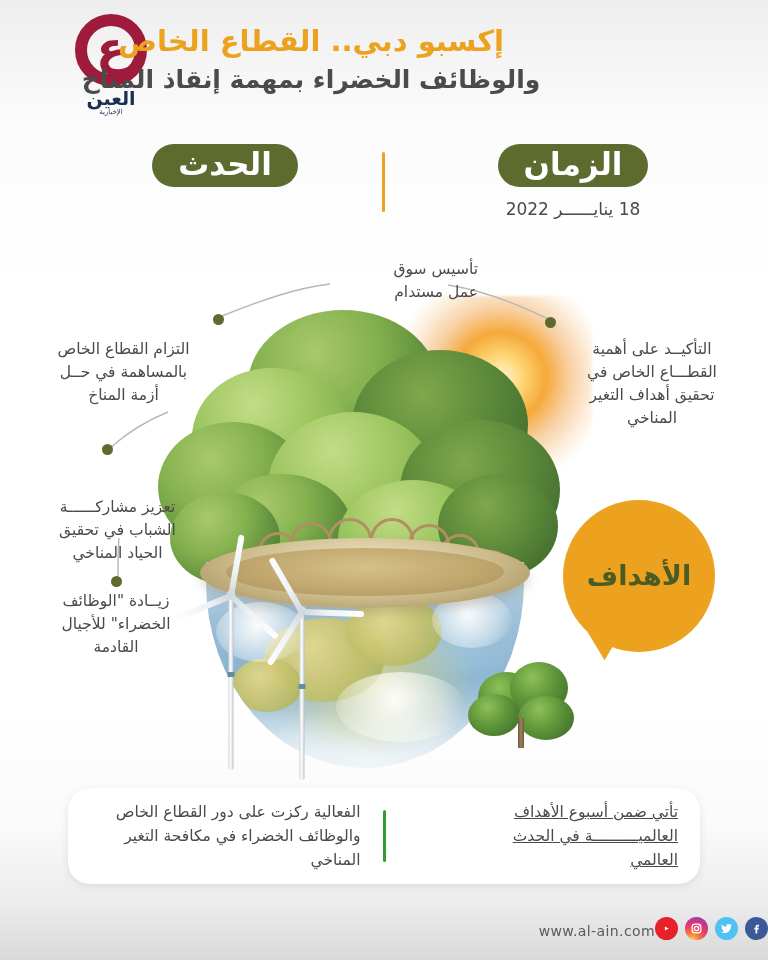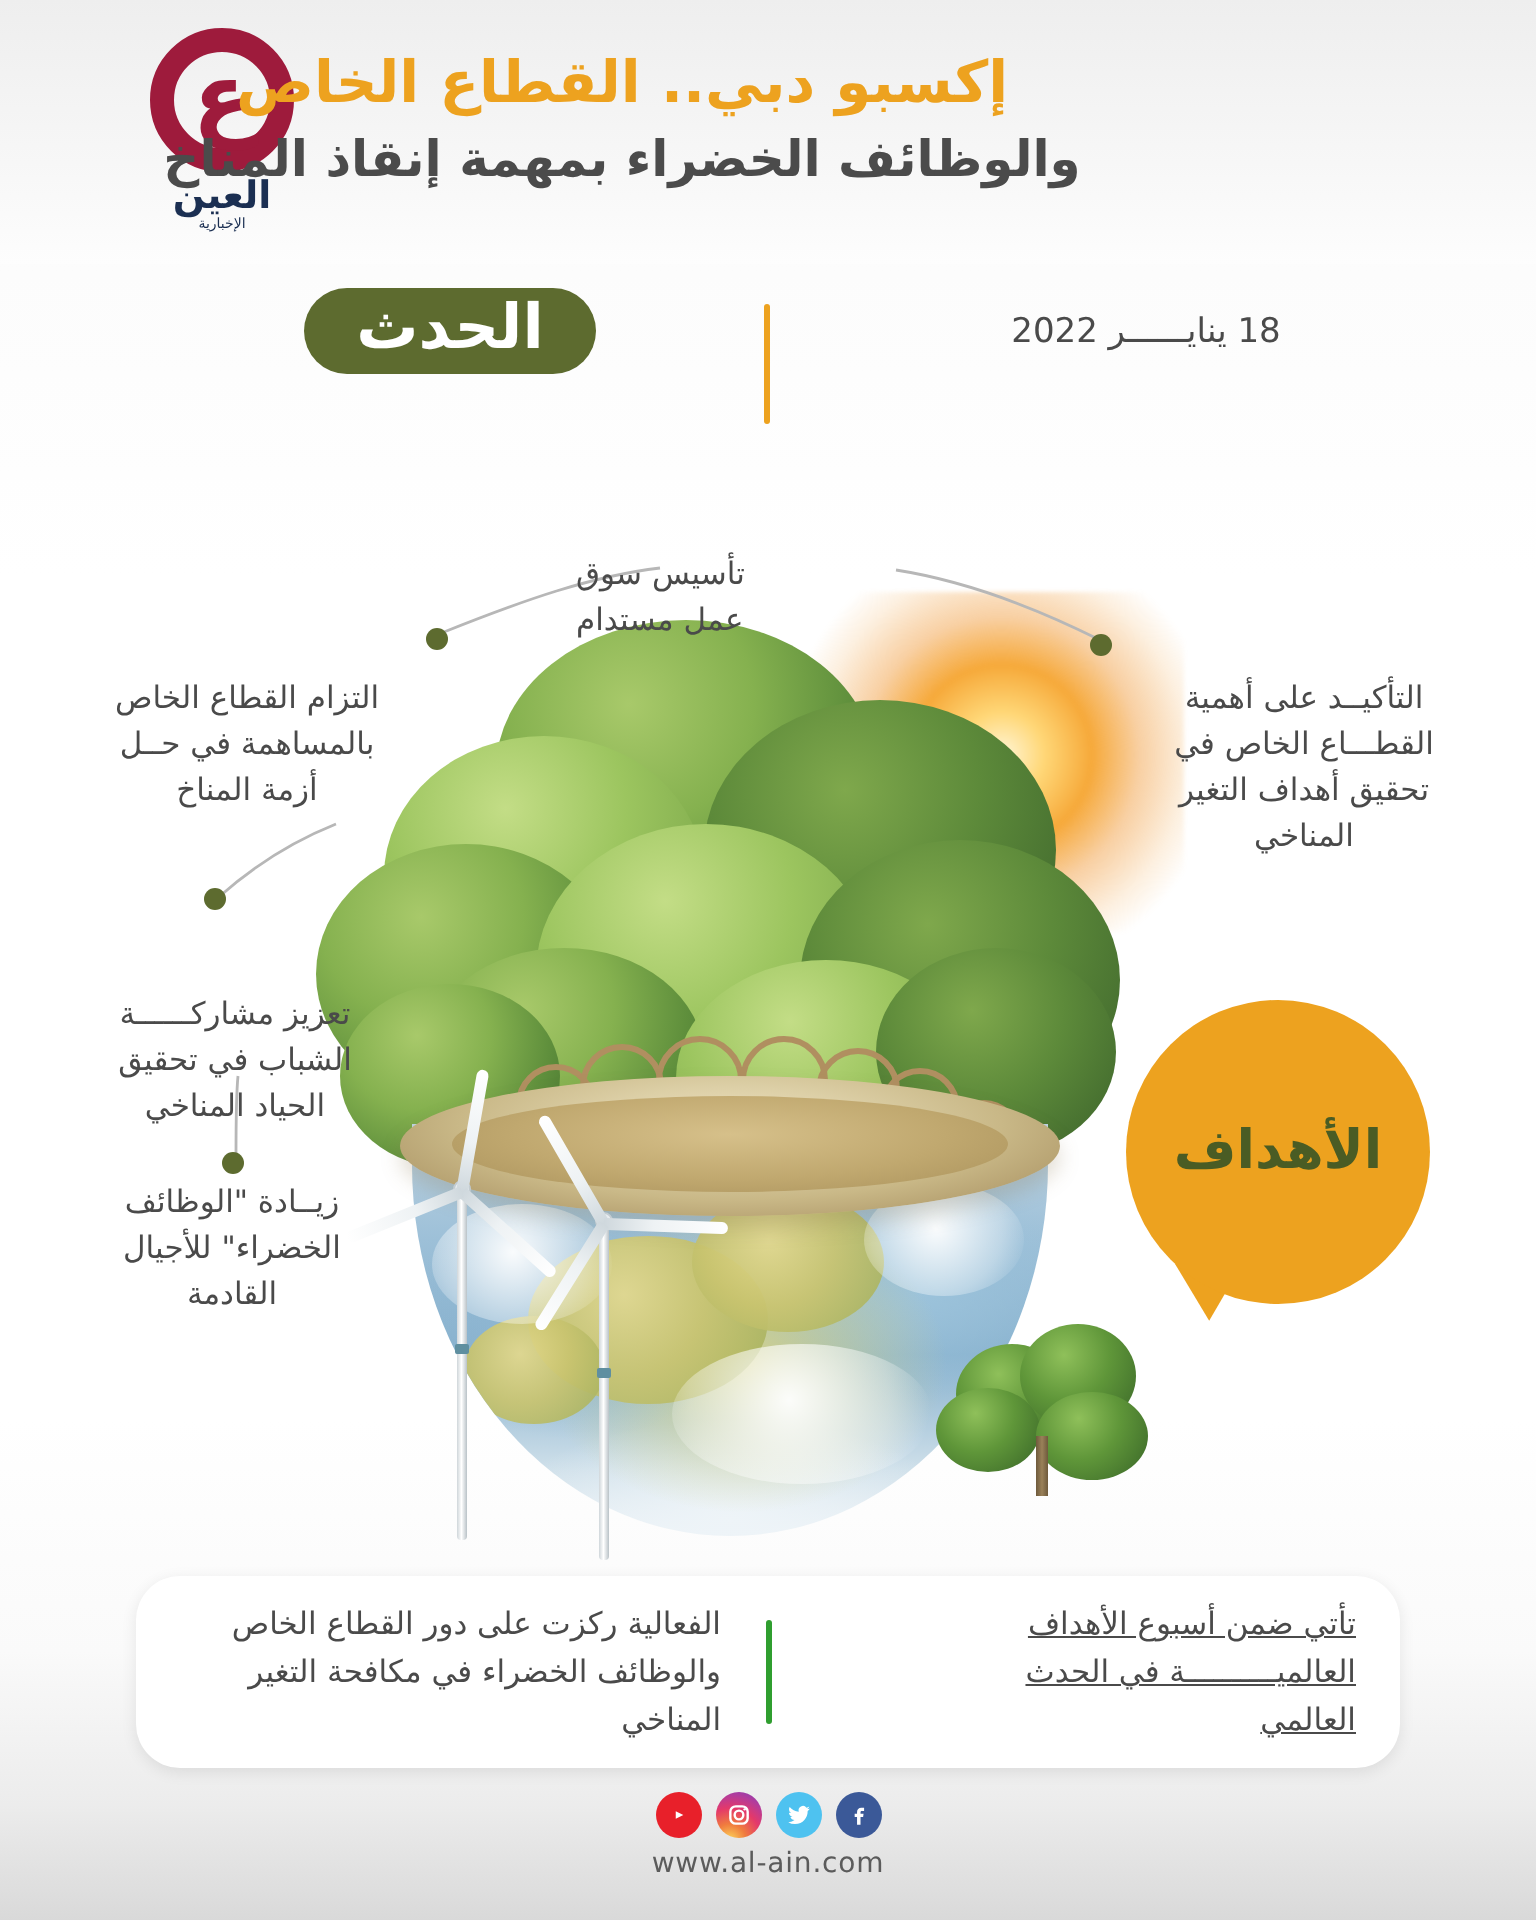--- a/index.html
+++ b/index.html
@@ -193,21 +193,21 @@
     background: radial-gradient(circle at 38% 30%, #8fc05a 0%, #5f9639 45%, #376327 100%);
   }
   #st-trunk {
     position:absolute; left:50px; top:60px; width:6px; height:30px;
     background: linear-gradient(90deg,#6e5a3c,#9a8159,#6e5a3c);
   }
 
   
   .callout { position:absolute; color:#4a4a4a; font-size:15.5px; line-height:23px; }
 
-  #co-top   { top:258px; right:290px; width:190px; text-align:left;margin-top:18px; }
+  #co-top   { top:258px; right:290px; width:190px; text-align:right; }
   #co-right { top:338px; right:16px;  width:200px; text-align:center; }
   #co-l1    { top:338px; left:16px;   width:215px; text-align:center; }
   #co-l2    { top:455px; left:10px;   width:215px; text-align:center;margin-top:41px; }
   #co-l3    { top:590px; left:16px;   width:200px; text-align:center; }
 
   .dot {
     position:absolute; width:11px; height:11px; border-radius:50%;
     background:#5d6b2f;
   }
   #dot-l1 { top:314px; left:213px; }
@@ -241,21 +241,21 @@
     display:flex; align-items:center;
   }
   .bc-col { flex:1; color:#4a4a4a; font-size:15.5px; line-height:24px; padding:0 22px; }
   #bc-right { text-align:right;text-decoration:underline; }
   #bc-left  { text-align:right; }
   #bc-divider { width:3px; height:52px; background:#2f9e2f; border-radius:2px; flex:0 0 auto; }
 
   
   #footer {
     position:absolute; top:896px; left:0; width:768px; height:64px;
-    display:flex; flex-direction:column; align-items:center; justify-content:flex-start;
+    display:flex; flex-direction:row; align-items:center; justify-content:flex-start;
   }
   #social-row { display:flex; gap:7px; direction:ltr; }
   .soc {
     width:23px; height:23px; border-radius:50%;
     display:flex; align-items:center; justify-content:center;
     color:#ffffff; font-size:13px; font-weight:bold; line-height:13px;
   }
   #soc-youtube  { background:#e8202a; }
   #soc-instagram{ background: radial-gradient(circle at 30% 105%, #fdd75a 0%, #f07c3e 28%, #e4396a 55%, #b33c9b 78%, #7a3fbb 100%); }
   #soc-twitter  { background:#4ec2f0; }
@@ -288,20 +288,21 @@
     </div>
   </div>
 
   <div class="meta-col" id="meta-event">
     <div class="meta-badge">الحدث</div>
   </div>
 
   <div id="meta-divider"></div>
 
   <div class="meta-col" id="meta-time">
+    <div class="meta-badge">الزمان</div>
     <div class="meta-text">18 ينايــــــر 2022</div>
   </div>
 
   <div id="stage">
 
     <div id="sun"></div>
 
     <div id="tree">
       <div class="canopy" style="left:96px;  top:8px;   width:190px; height:150px;"></div>
       <div class="canopy light" style="left:40px;  top:66px;  width:160px; height:140px;"></div>

